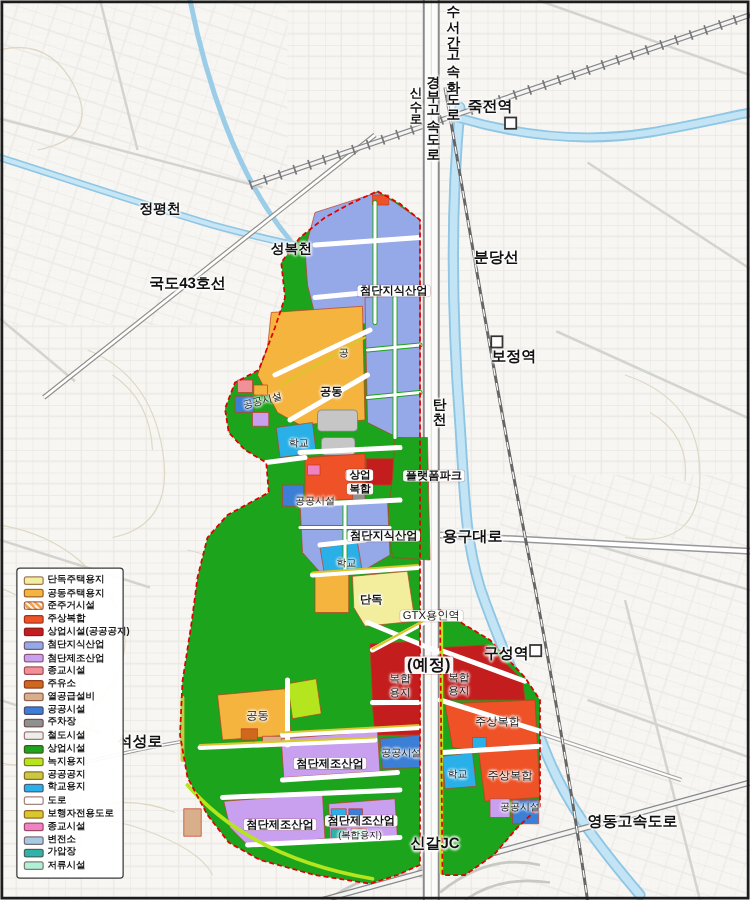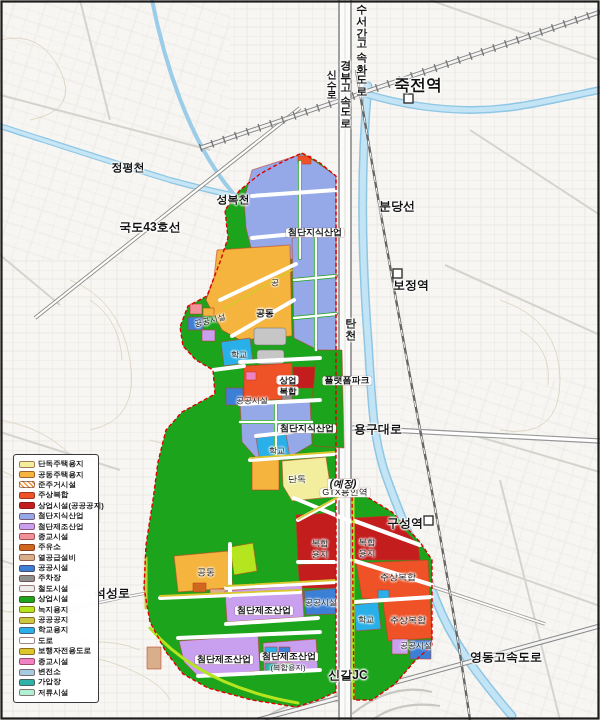--- a/index.html
+++ b/index.html
@@ -275,43 +275,43 @@
     <rect x="404" y="94" width="9" height="9" fill="#fff" stroke="#333" stroke-width="1.4"></rect>
   </g>
 
   <rect x="1.5" y="1.5" width="597" height="717" fill="none" stroke="#1c1c1c" stroke-width="2.2"></rect>
 </svg>
 
 <div id="label-layer">
       <div class="map-label vertical" style="left: 361px; top: 44px; font-size: 11px; font-weight: bold;">수서간고속화도로</div>
       <div class="map-label vertical" style="left: 331px; top: 79px; font-size: 10px; font-weight: bold;">신수로</div>
       <div class="map-label vertical" style="left: 345px; top: 88px; font-size: 11px; font-weight: bold;">경부고속도로</div>
-      <div class="map-label" style="left: 418px; top: 85px; font-size: 16px; font-weight: bold;">죽전역</div>
+      <div class="map-label" style="left: 392px; top: 85px; font-size: 12px; font-weight: bold;">죽전역</div>
       <div class="map-label" style="left: 128px; top: 168px; font-size: 11px; font-weight: bold;">정평천</div>
       <div class="map-label" style="left: 233px; top: 200px; font-size: 11px; font-weight: bold;">성복천</div>
       <div class="map-label" style="left: 150px; top: 227px; font-size: 12px; font-weight: bold;">국도43호선</div>
       <div class="map-label" style="left: 397px; top: 206px; font-size: 12px; font-weight: bold;">분당선</div>
       <div class="map-label" style="left: 411px; top: 285px; font-size: 12px; font-weight: bold;">보정역</div>
       <div class="map-label vertical" style="left: 350px; top: 322px; font-size: 11px; font-weight: bold;">탄천</div>
       <div class="map-label boxed" style="left: 315px; top: 233px; font-size: 9px; font-weight: bold;">첨단지식산업</div>
       <div class="map-label" style="left: 275px; top: 283px; font-size: 8px; font-weight: normal;">공</div>
       <div class="map-label" style="left: 265px; top: 314px; font-size: 9px; font-weight: bold;">공동</div>
       <div class="map-label" style="left: 210px; top: 321px; font-size: 8px; font-weight: normal; transform: translate(-50%, -50%) rotate(-14deg);">공공시설</div>
       <div class="map-label" style="left: 239px; top: 355px; font-size: 8px; font-weight: normal;">학교</div>
       <div class="map-label boxed" style="left: 287px; top: 380px; font-size: 8.5px; font-weight: bold;">주상</div>
       <div class="map-label boxed" style="left: 288px; top: 391px; font-size: 8.5px; font-weight: bold;">복합</div>
       <div class="map-label boxed" style="left: 288px; top: 380px; font-size: 8.5px; font-weight: bold;">상업</div>
       <div class="map-label boxed" style="left: 347px; top: 381px; font-size: 9px; font-weight: bold;">플랫폼파크</div>
       <div class="map-label" style="left: 252px; top: 401px; font-size: 8px; font-weight: normal;">공공시설</div>
       <div class="map-label boxed" style="left: 307px; top: 429px; font-size: 9px; font-weight: bold;">첨단지식산업</div>
       <div class="map-label" style="left: 378px; top: 429px; font-size: 12px; font-weight: bold;">용구대로</div>
       <div class="map-label" style="left: 277px; top: 451px; font-size: 8px; font-weight: normal;">학교</div>
-      <div class="map-label" style="left: 297px; top: 480px; font-size: 9px; font-weight: normal; text-align: right;">단독</div>
+      <div class="map-label" style="left: 297px; top: 480px; font-size: 9px; font-weight: bold; text-align: right;">단독</div>
       <div class="map-label boxed" style="left: 345px; top: 493px; font-size: 9px; font-weight: normal;">GTX용인역</div>
-      <div class="map-label boxed" style="left: 343px; top: 484px; font-size: 10px; font-weight: bold; font-style: italic;">(예정)</div>
+      <div class="map-label boxed" style="left: 343px; top: 532px; font-size: 13px; font-weight: bold;">(예정)</div>
       <div class="map-label" style="left: 405px; top: 523px; font-size: 12px; font-weight: bold;">구성역</div>
       <div class="map-label" style="left: 320px; top: 543px; font-size: 8.5px; font-weight: normal;">복합</div>
       <div class="map-label" style="left: 320px; top: 554px; font-size: 8.5px; font-weight: normal;">용지</div>
       <div class="map-label" style="left: 367px; top: 542px; font-size: 8.5px; font-weight: normal;">복합</div>
       <div class="map-label" style="left: 367px; top: 553px; font-size: 8.5px; font-weight: normal;">용지</div>
       <div class="map-label" style="left: 206px; top: 573px; font-size: 9px; font-weight: normal;">공동</div>
       <div class="map-label" style="left: 398px; top: 578px; font-size: 9px; font-weight: normal;">주상복합</div>
       <div class="map-label" style="left: 112px; top: 593px; font-size: 12px; font-weight: bold;">석성로</div>
       <div class="map-label" style="left: 321px; top: 603px; font-size: 8px; font-weight: normal;">공공시설</div>
       <div class="map-label boxed" style="left: 264px; top: 611px; font-size: 9px; font-weight: bold;">첨단제조산업</div>

